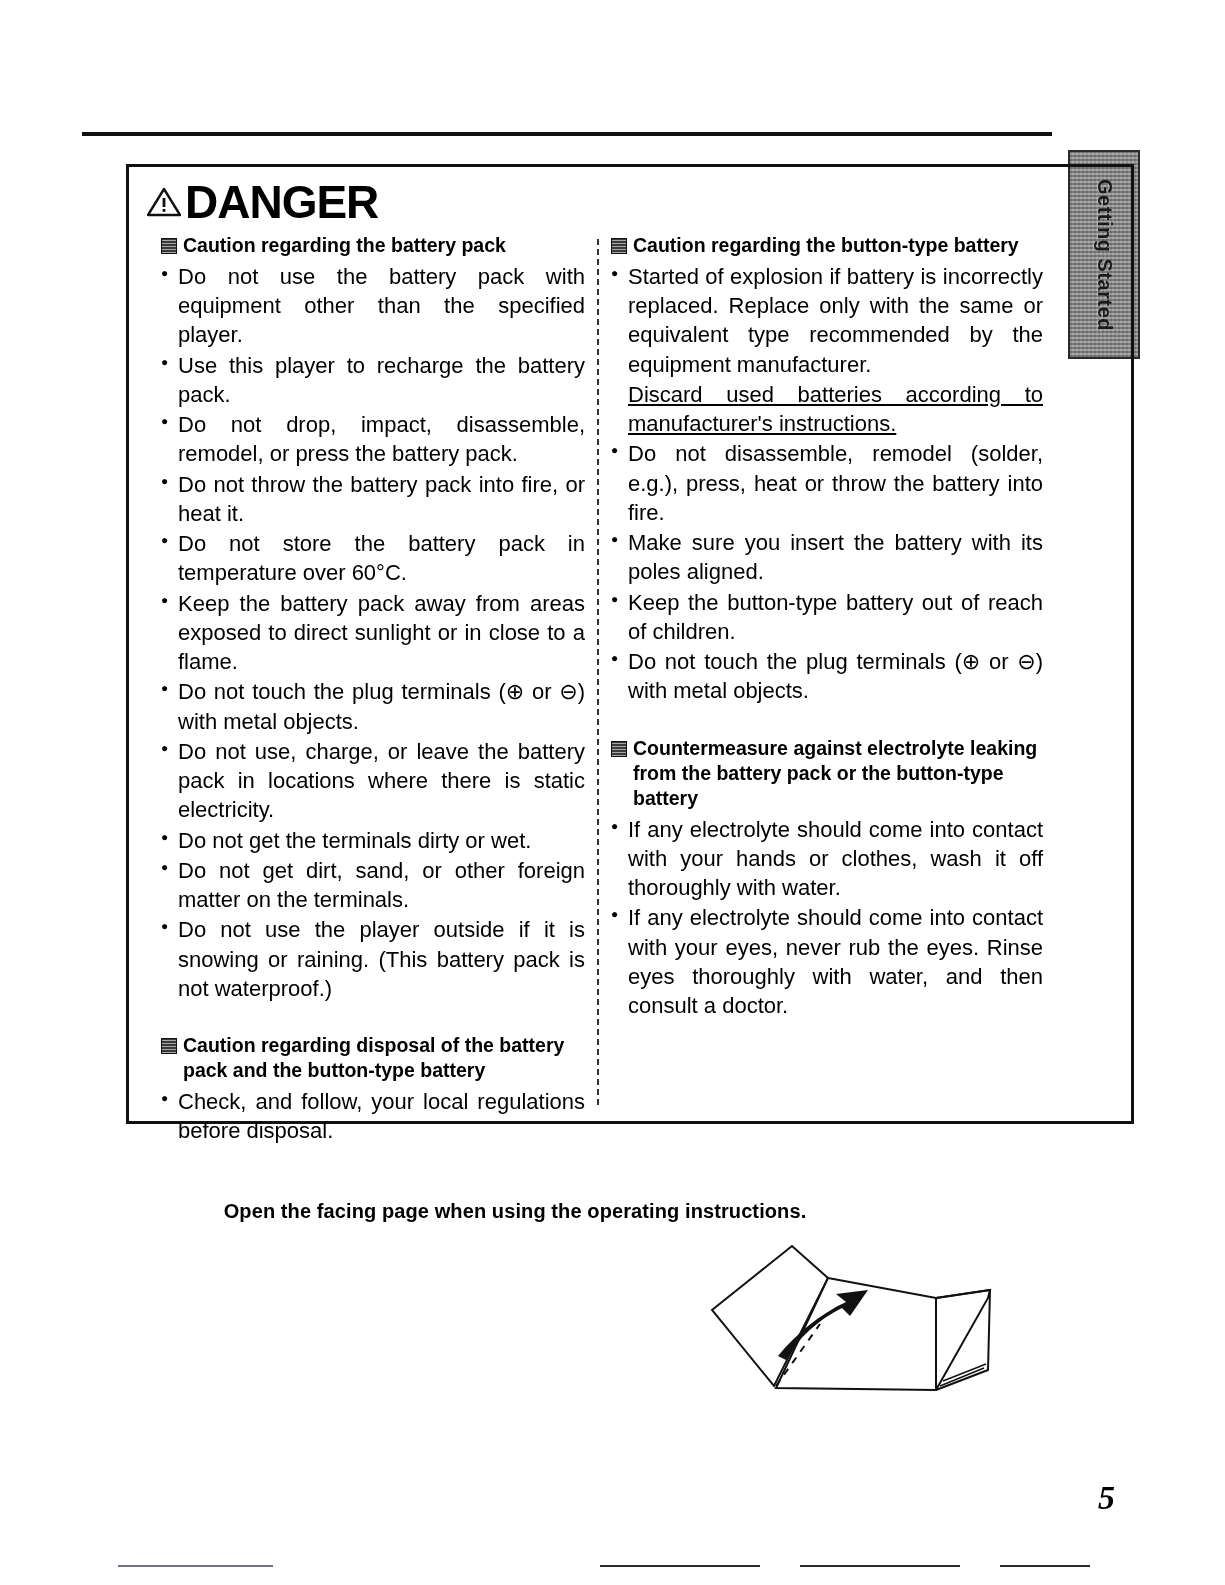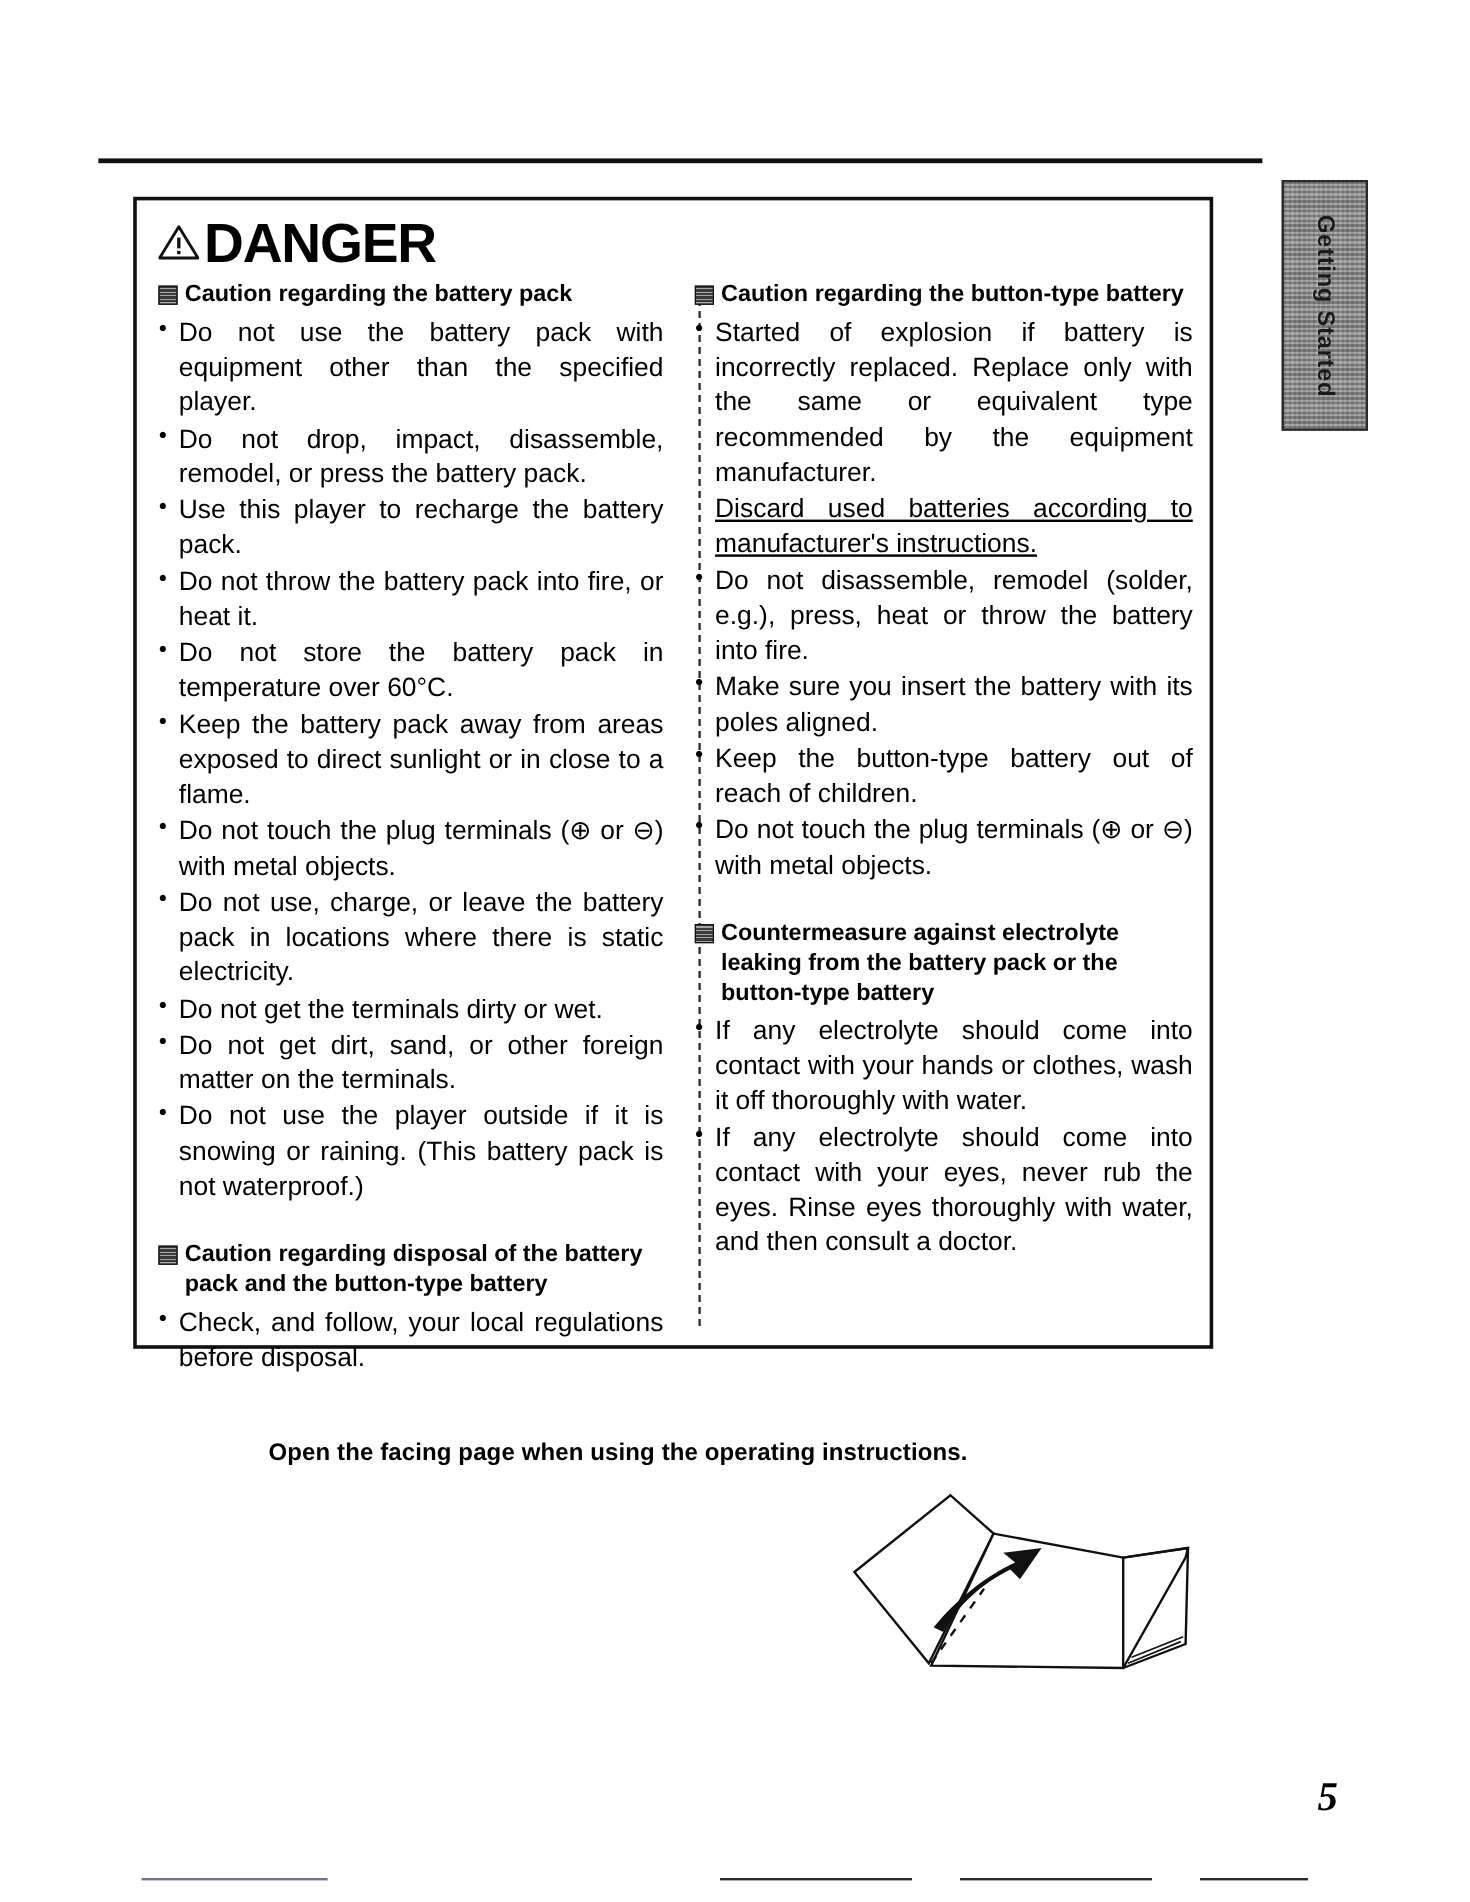--- a/index.html
+++ b/index.html
@@ -60,23 +60,23 @@
     font-size: 20px;
     font-weight: bold;
     color: #1a1a1a;
     letter-spacing: 0.5px;
     text-shadow: 0 1px 0 rgba(255,255,255,0.35);
   }
 
   
   .danger-box {
     position: absolute;
-    left: 111px;
+    left: 126px;
     top: 164px;
-    width: 900px;
+    width: 1008px;
     height: 960px;
     border: 3px solid #111;
     box-sizing: border-box;
   }
 
   .danger-title {
     position: absolute;
     left: 18px;
     top: 12px;
     display: flex;
@@ -100,21 +100,21 @@
 
   .cols {
     position: absolute;
     left: 0;
     top: 66px;
     width: 100%;
     display: flex;
   }
   .col {
     box-sizing: border-box;
-    padding: 0 14px 0 18px;
+    padding: 0 14px 0 32px;
   }
   .col.left { width: 470px; }
   .col.right { width: 458px; padding-left: 12px; }
 
   .divider {
     position: absolute;
     left: 468px;
     top: 72px;
     width: 2px;
     height: 868px;
@@ -240,22 +240,22 @@
     <div class="cols">
 
       <div class="col left">
 
         <h3 class="sec">
           <span class="sq"></span>
           <span class="txt">Caution regarding the battery pack</span>
         </h3>
         <ul class="items">
           <li>Do not use the battery pack with equipment other than the specified player.</li>
+          <li>Use this player to recharge the battery pack.</li>
           <li>Do not drop, impact, disassemble, remodel, or press the battery pack.</li>
-          <li>Use this player to recharge the battery pack.</li>
           <li>Do not throw the battery pack into fire, or heat it.</li>
           <li>Do not store the battery pack in temperature over 60°C.</li>
           <li>Keep the battery pack away from areas exposed to direct sunlight or in close to a flame.</li>
           <li>Do not touch the plug terminals (⊕ or ⊖) with metal objects.</li>
           <li>Do not use, charge, or leave the battery pack in locations where there is static electricity.</li>
           <li>Do not get the terminals dirty or wet.</li>
           <li>Do not get dirt, sand, or other foreign matter on the terminals.</li>
           <li>Do not use the player outside if it is snowing or raining. (This battery pack is not waterproof.)</li>
         </ul>
 

